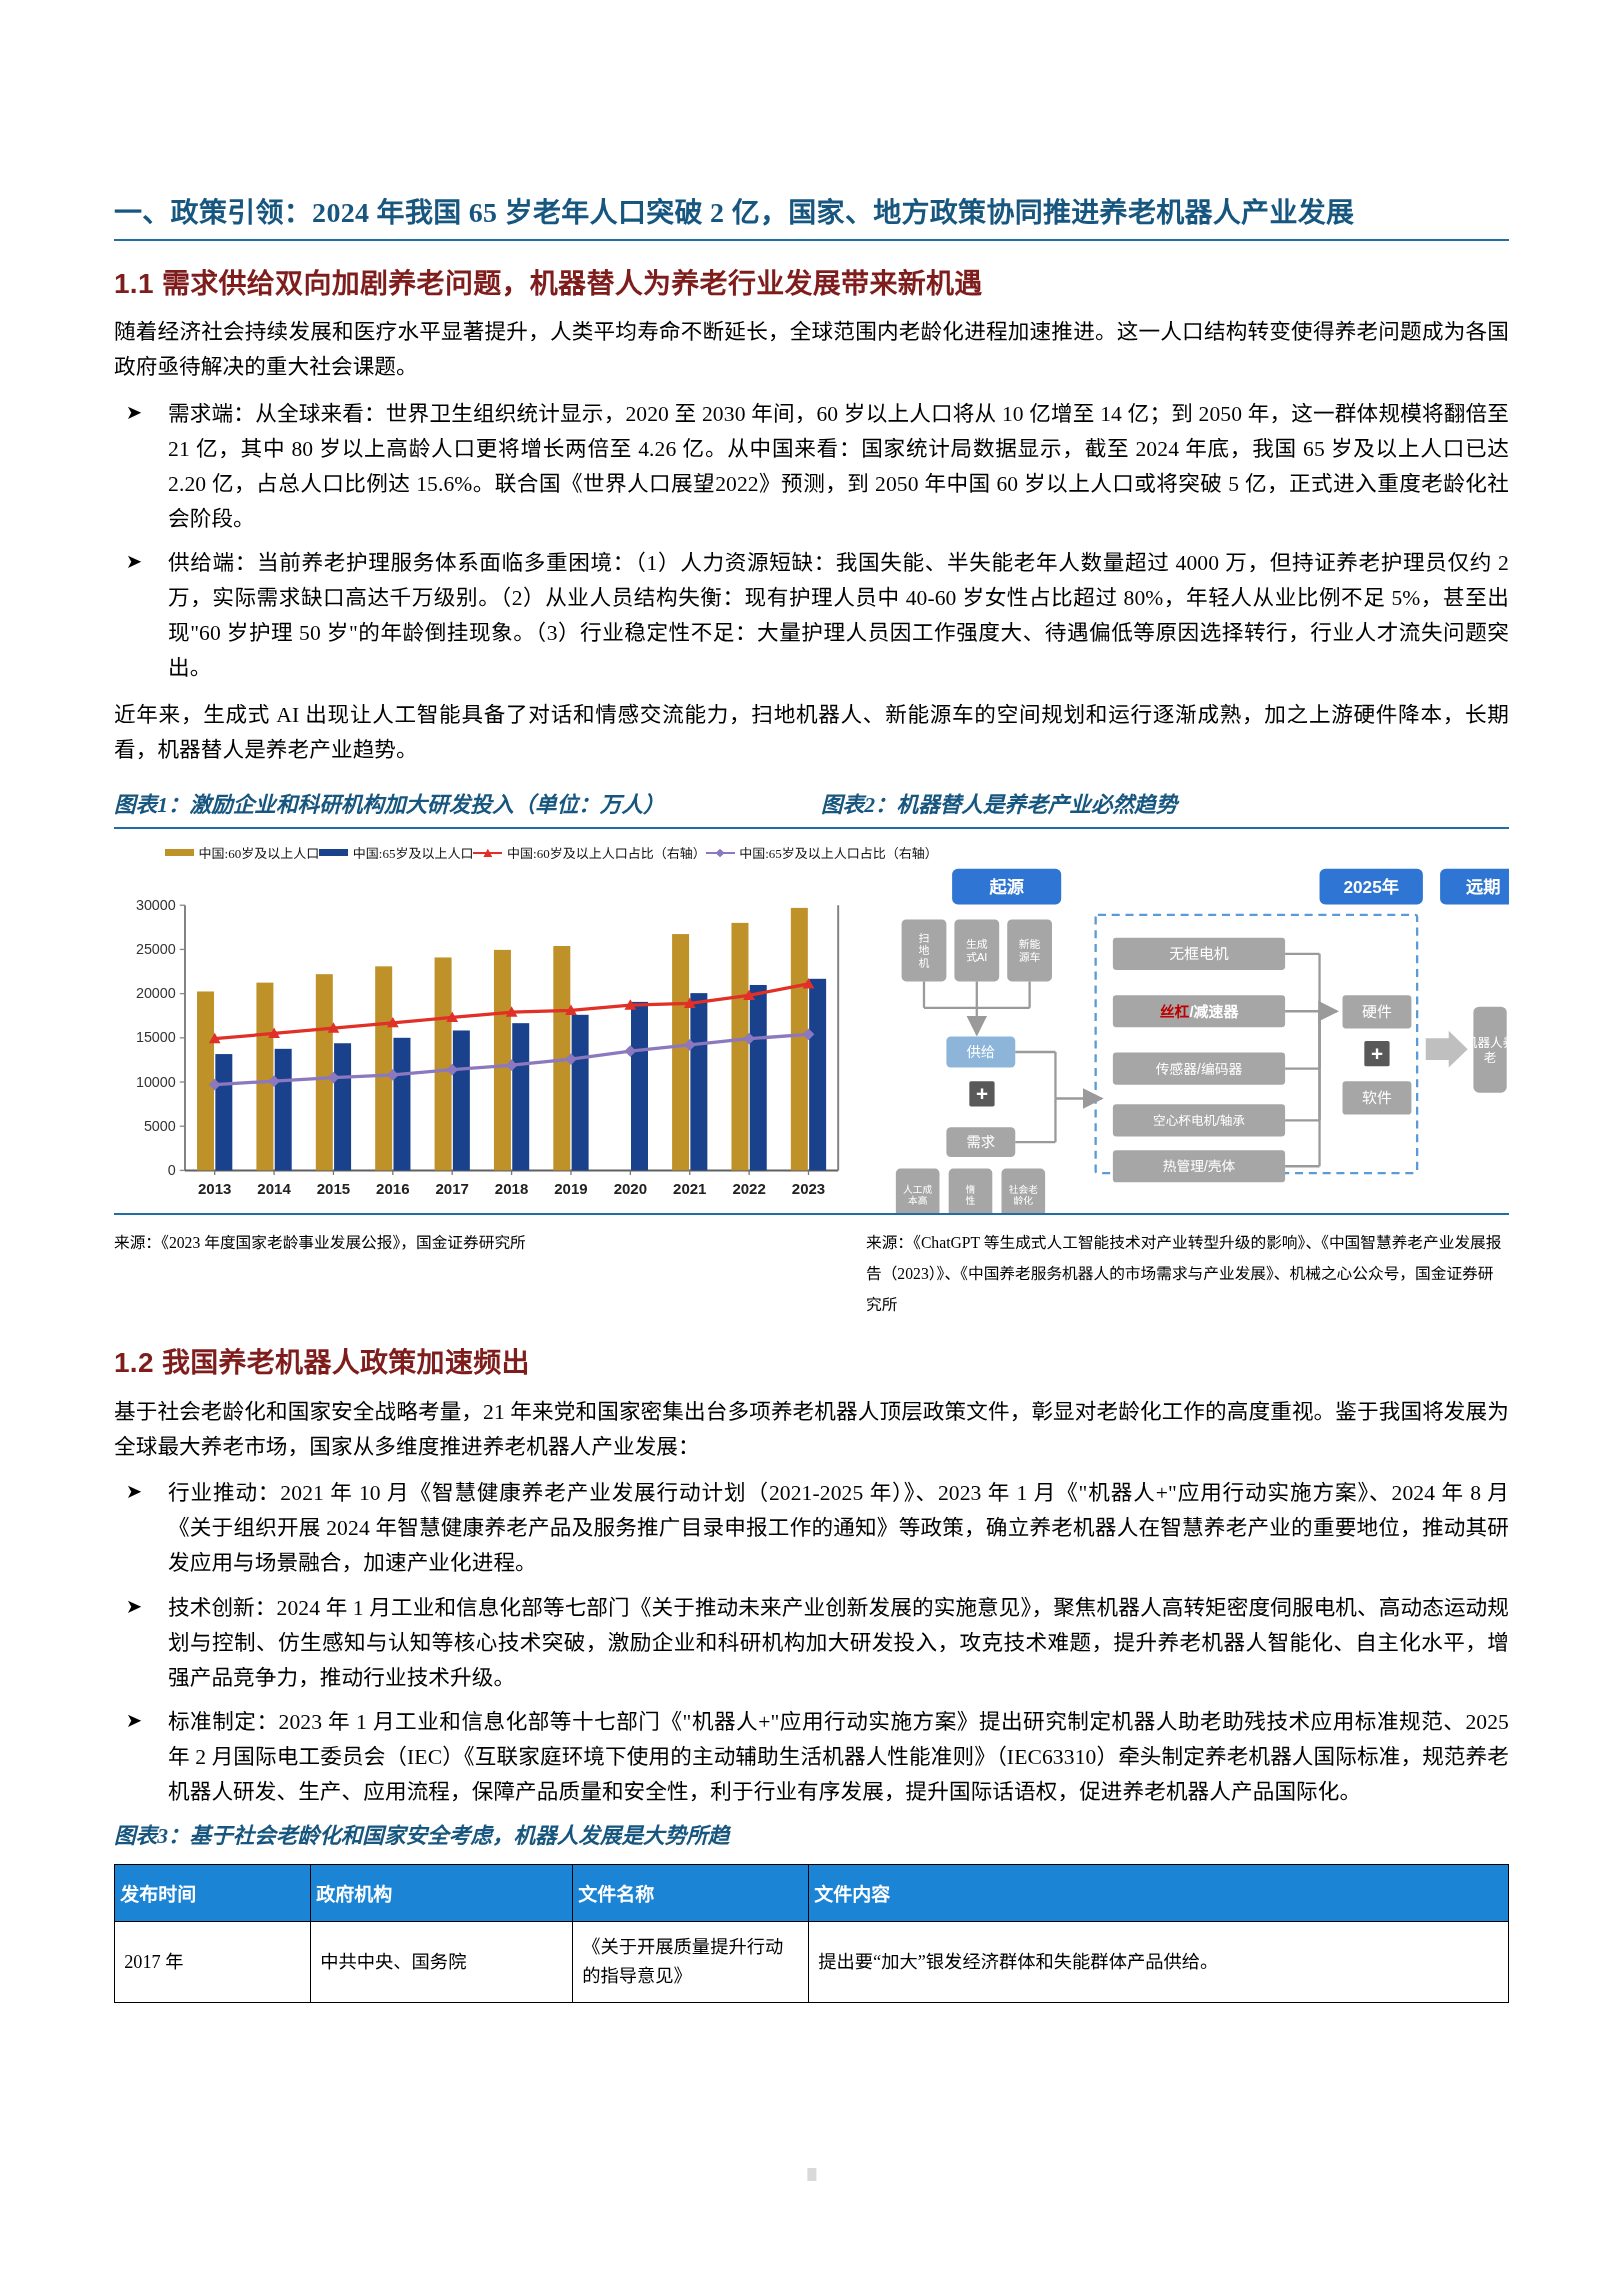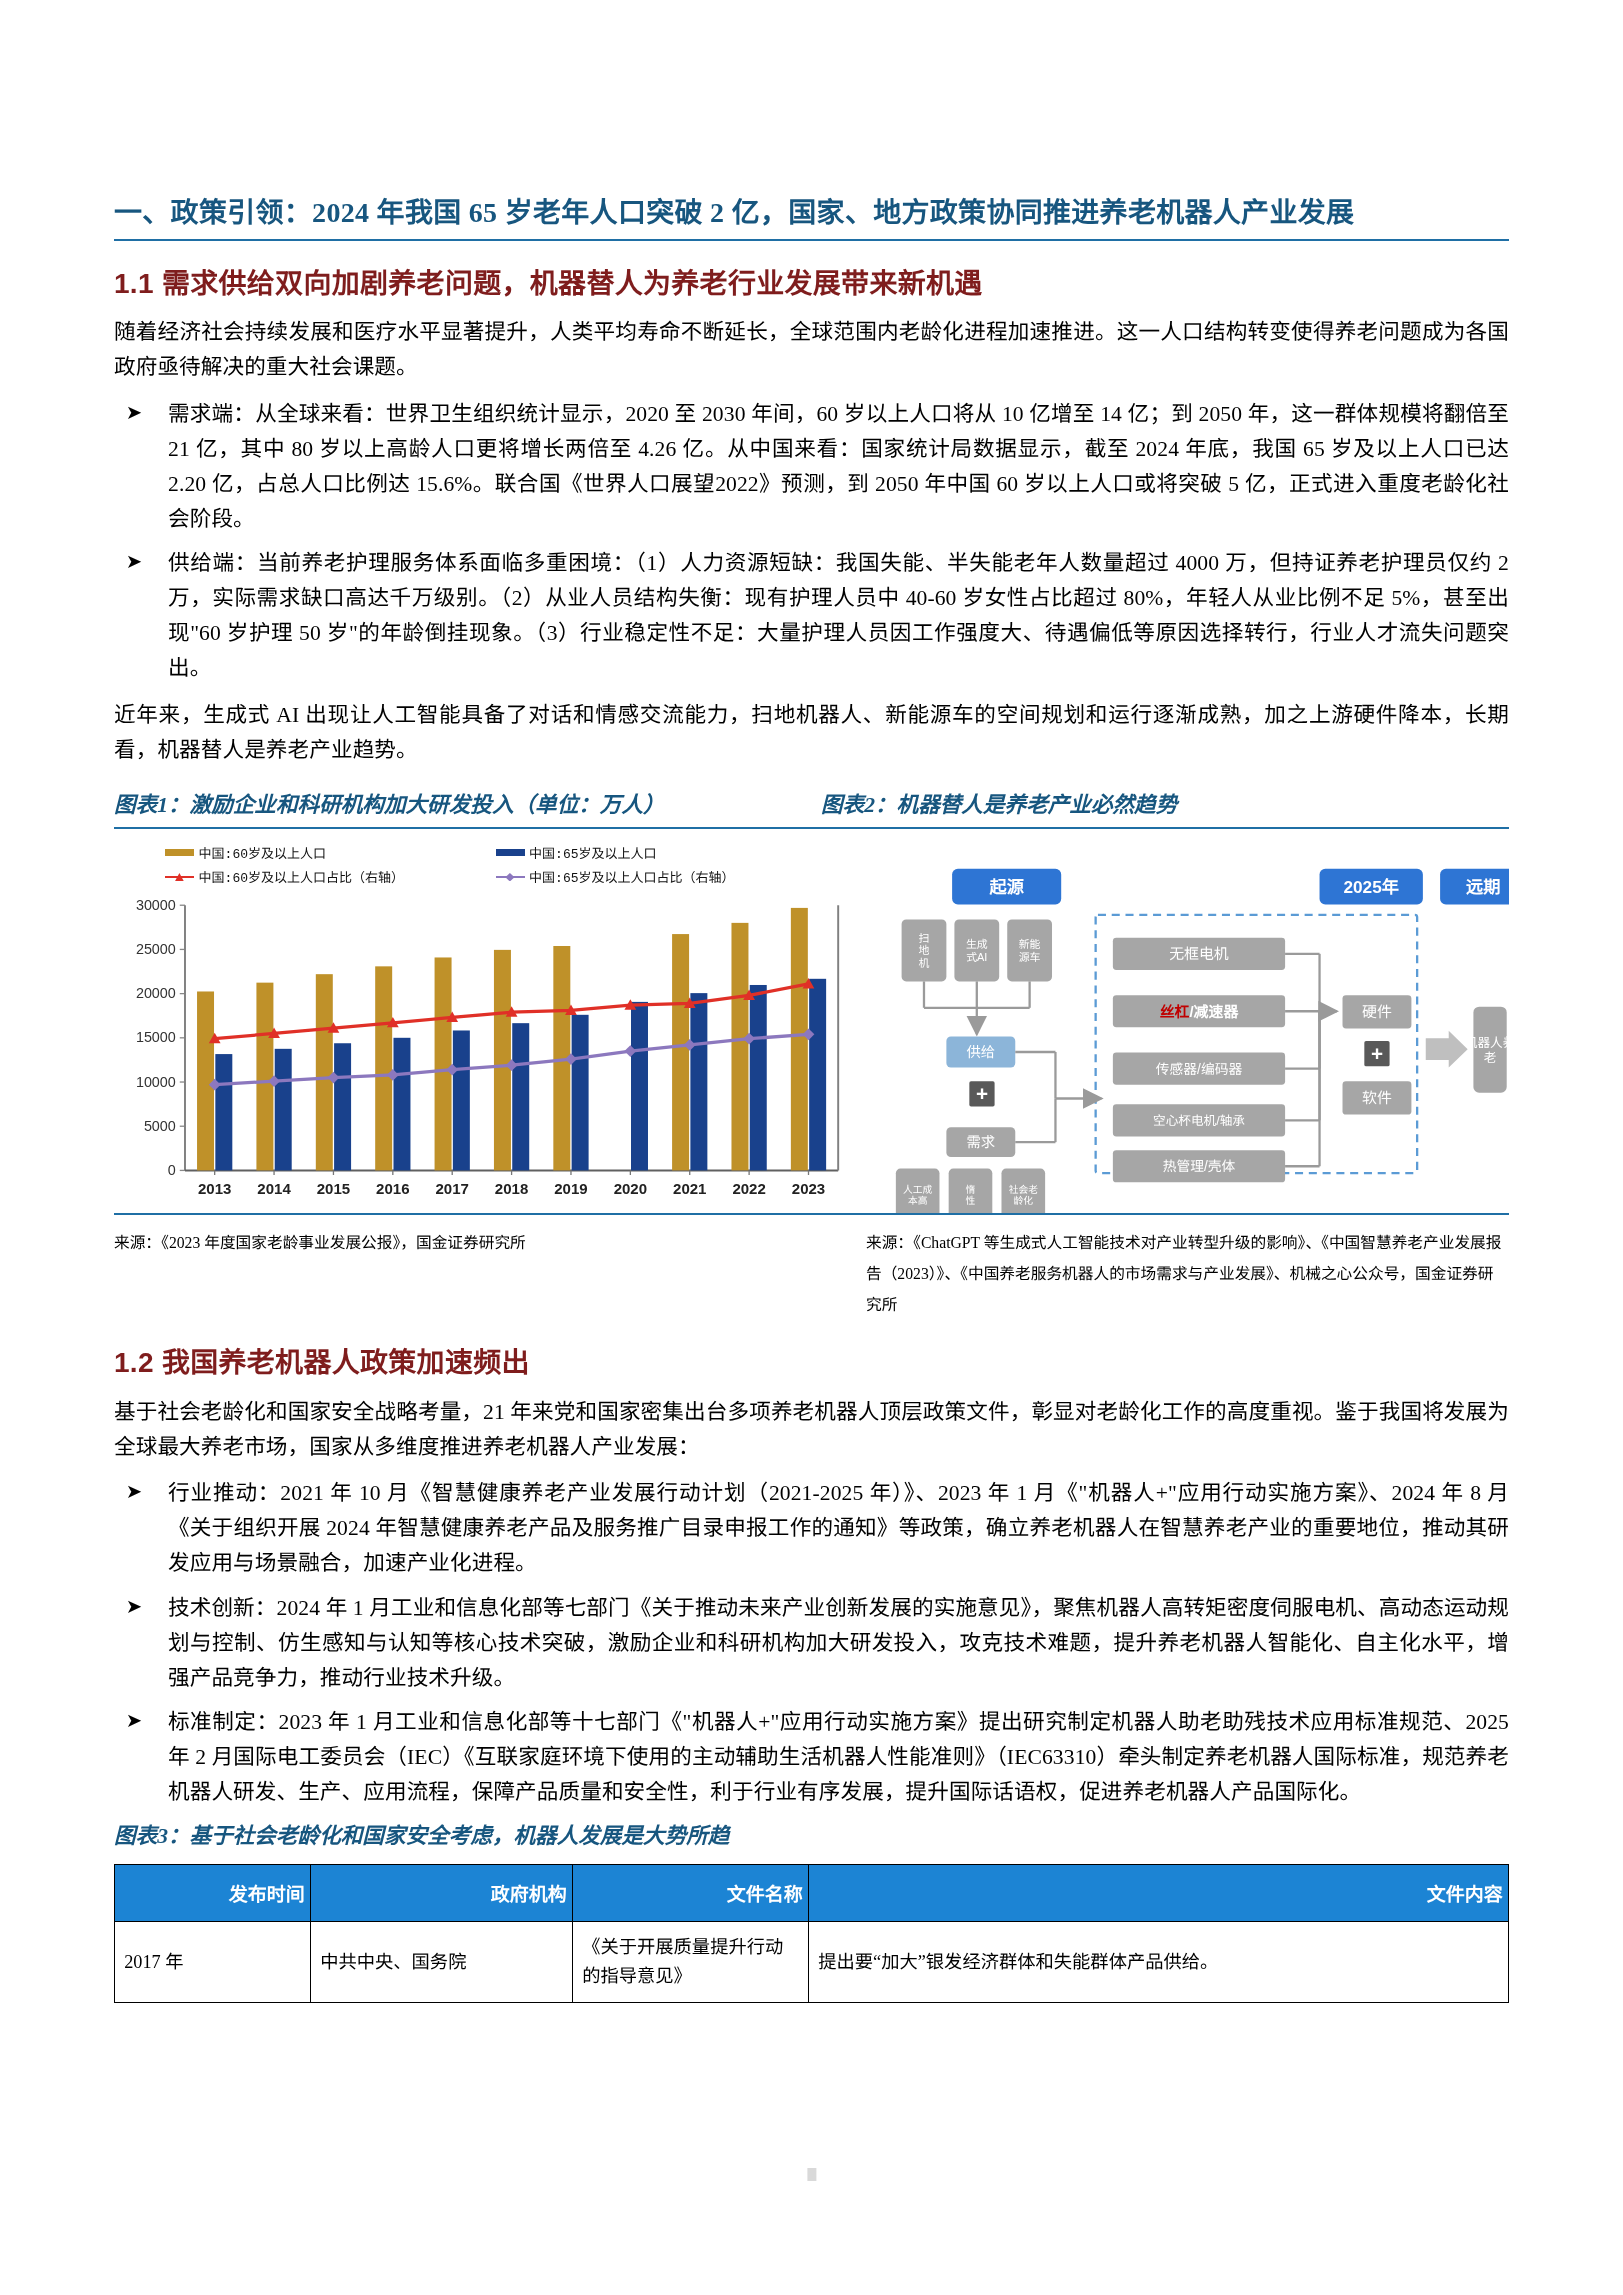--- a/index.html
+++ b/index.html
@@ -107,23 +107,23 @@
   .fig-cell-left { width: 752px; position: relative; padding: 7.9px 0 0 0; }
   .fig-cell-right { flex: 1; position: relative; text-align: right; }
 
   
   .chart1 { position: relative; width: 100%; height: 100%; }
   .chart-legend {
     position: absolute;
     left: 51px; top: 6.5px;
     width: 661px;
     display: grid;
-    grid-template-columns: 1fr 1fr;
+    grid-template-columns: 1fr 1fr 1fr 1fr;
     row-gap: 5.2px;
-    font-family: Liberation Mono, monospace;
+    font-family: Liberation Serif, serif;
     font-size: 13px;
     color: #111;
   }
   .legend-item { display: flex; align-items: center; gap: 4.6px; white-space: nowrap; }
   .legend-swatch-bar { width: 29px; height: 7.2px; display: inline-block; }
   .legend-swatch-line { width: 29px; height: 9.2px; position: relative; display: inline-block; }
   .legend-swatch-line i {
     position: absolute; left: 0; top: 3.9px; width: 29px; height: 2px; display: block;
   }
   .legend-swatch-line b {
@@ -155,21 +155,21 @@
     margin-top: 11.8px;
     font-size: 18.3px;
   }
   table.policy th {
     background: #1C84D4;
     color: #ffffff;
     font-weight: bold;
     font-size: 19px;
     padding: 14.4px 5.2px;
     border: 1.3px solid #000;
-    text-align: right;
+    text-align: left;
   }
   table.policy td {
     border: 1.3px solid #000;
     padding: 11.8px 9.2px;
     vertical-align: middle;
     line-height: 1.55;
     font-size: 18.3px;
   }
   .col-time { width: 196px; }
   .col-org  { width: 262px; }

